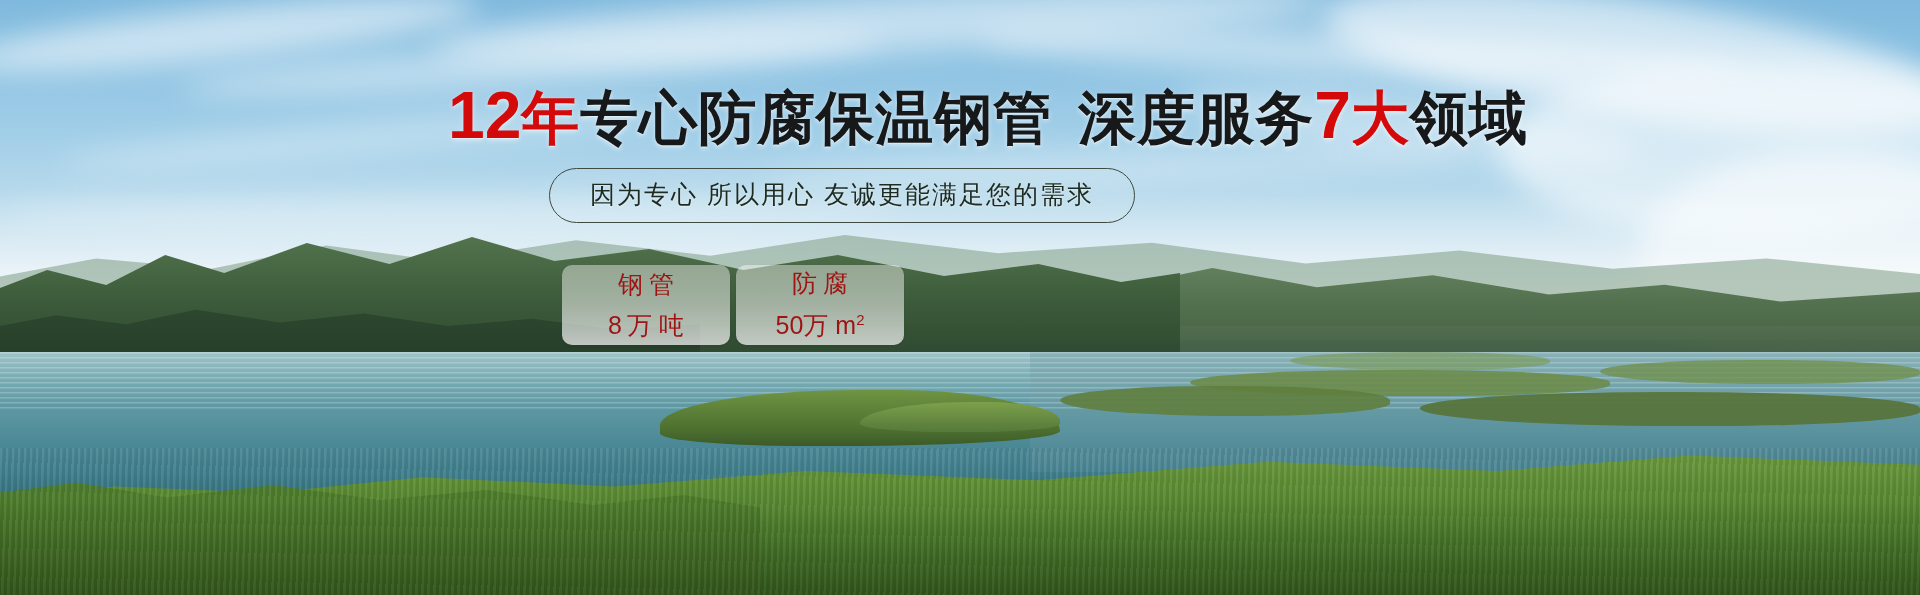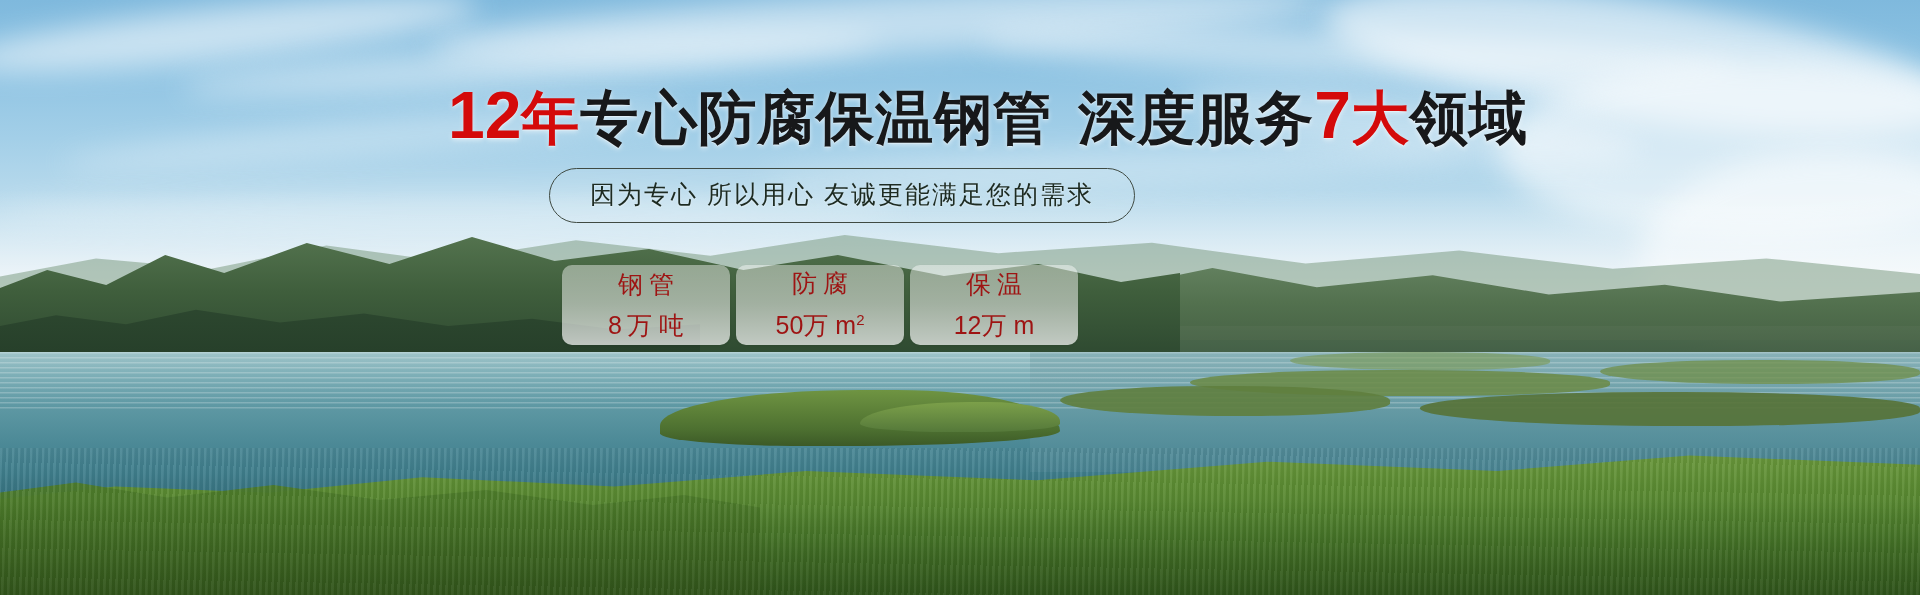--- a/index.html
+++ b/index.html
@@ -219,21 +219,17 @@
       <div class="card">
         <div class="label">钢管</div>
         <div class="value"><span>8</span><span class="sp"></span><span>万 吨</span></div>
       </div>
 
       <div class="card">
         <div class="label">防腐</div>
         <div class="value"><span>50</span><span>万 m</span><sup>2</sup></div>
       </div>
 
-      <div class="card">
-        <div class="label">保温</div>
-        <div class="value"><span>12</span><span>万 m</span></div>
-      </div>
 
     </div>
 
   </div>
 </div>
 
 </body></html>

